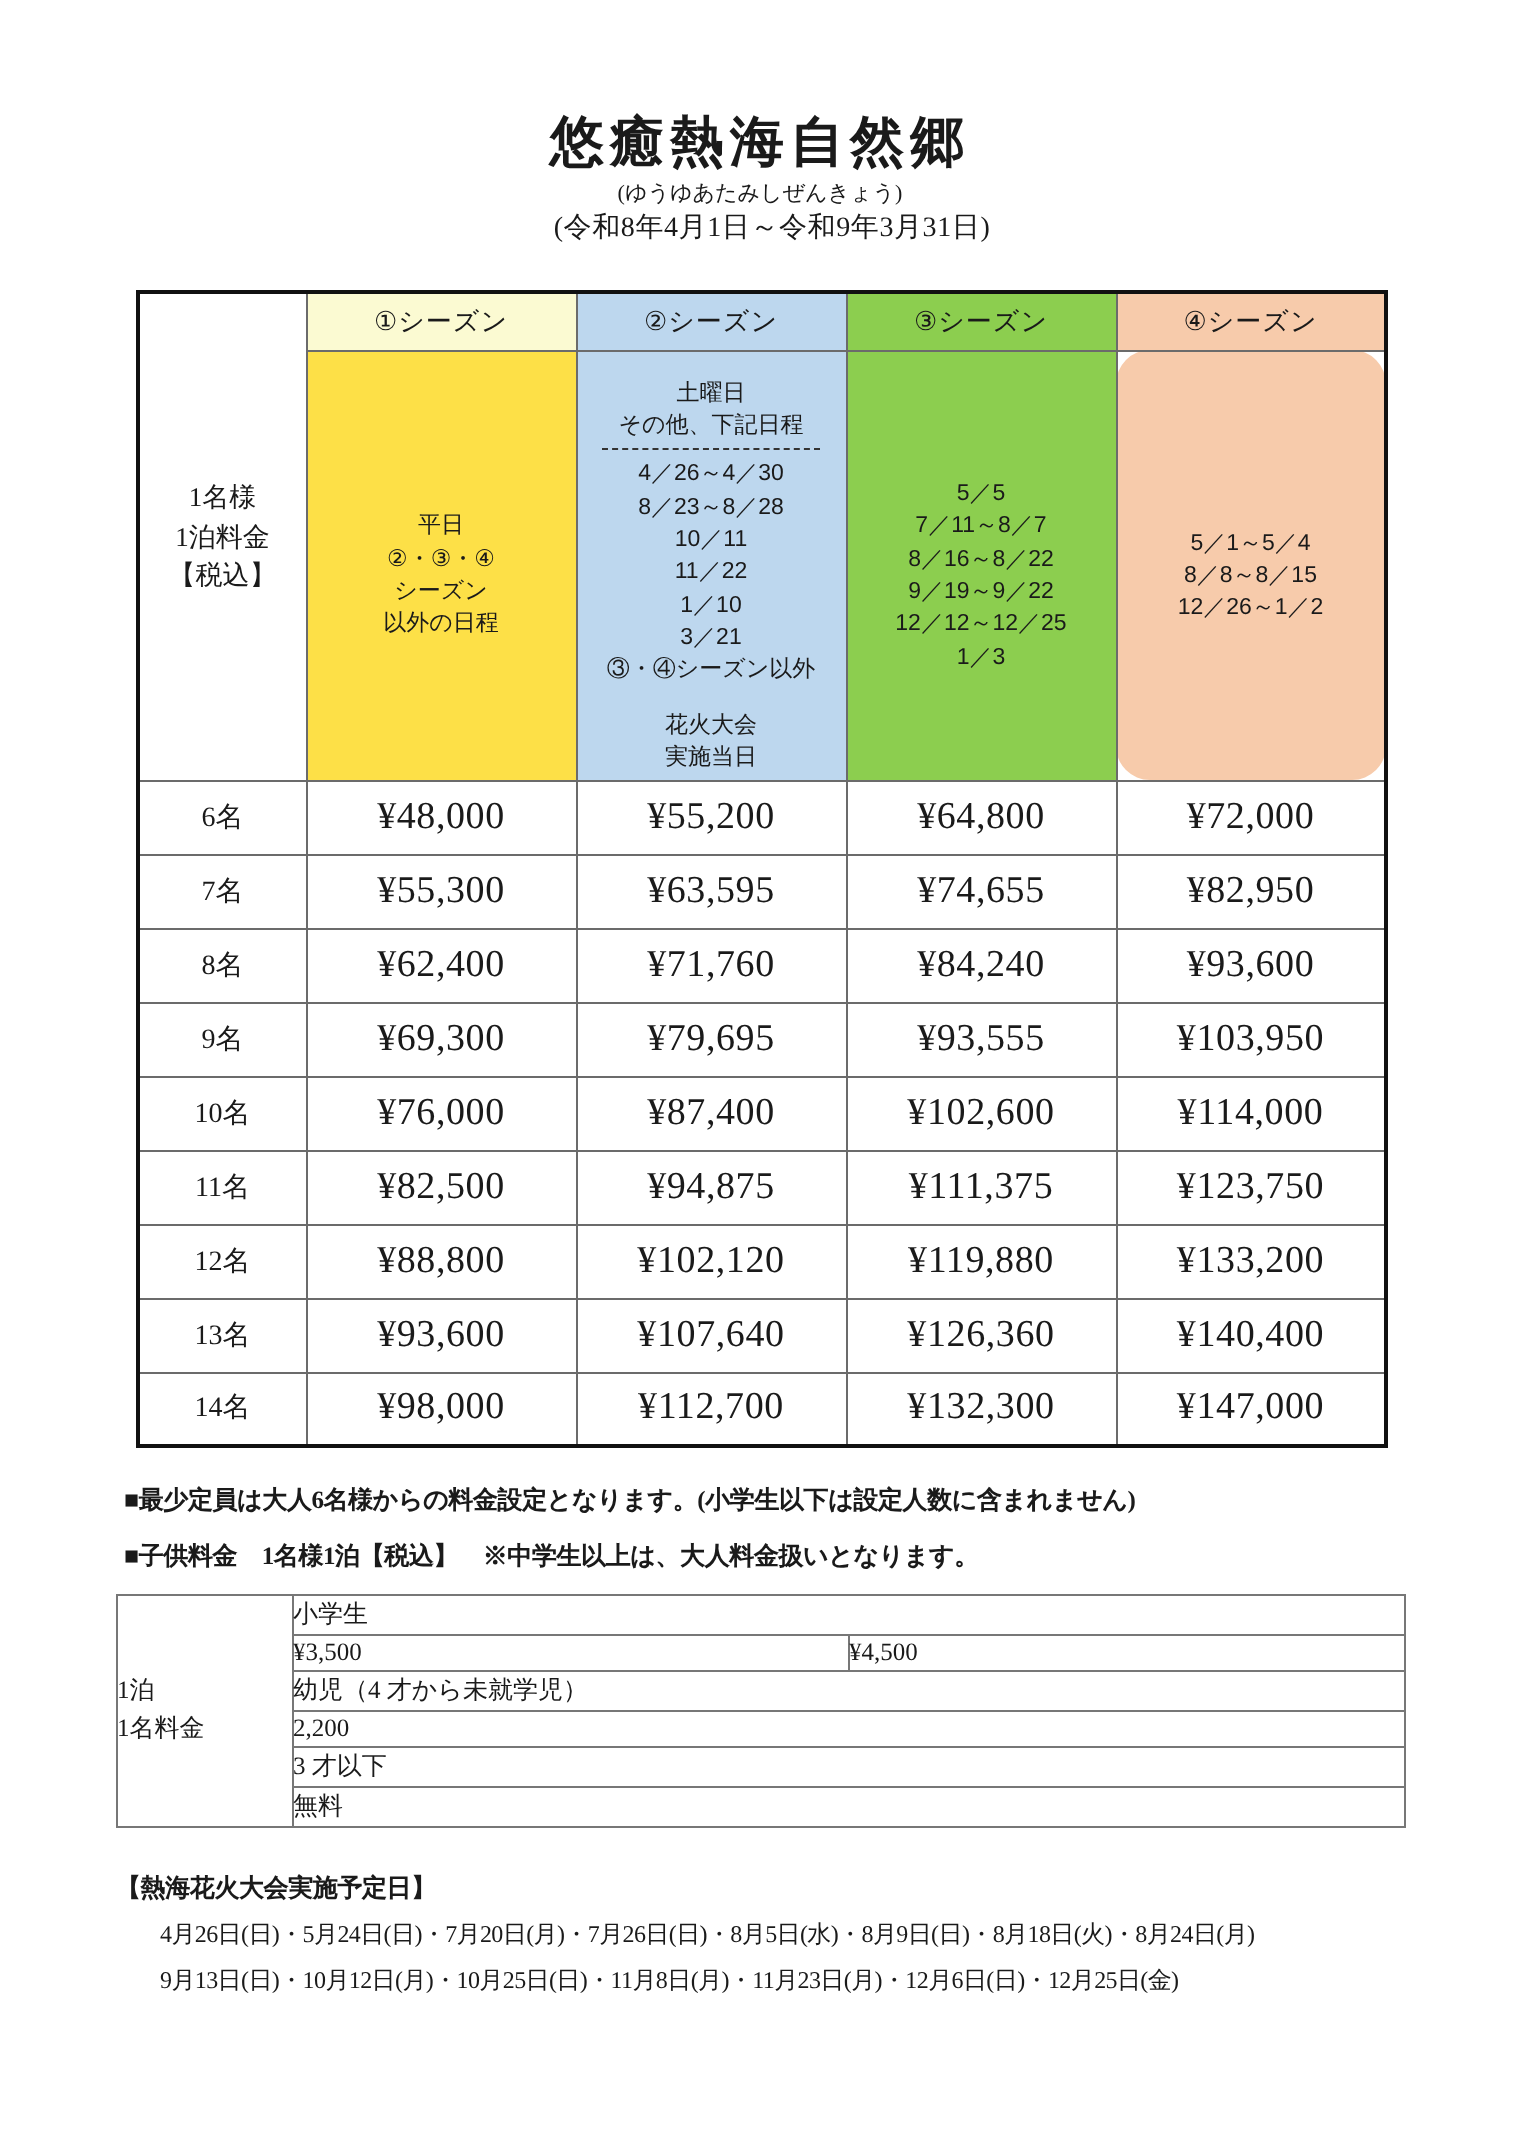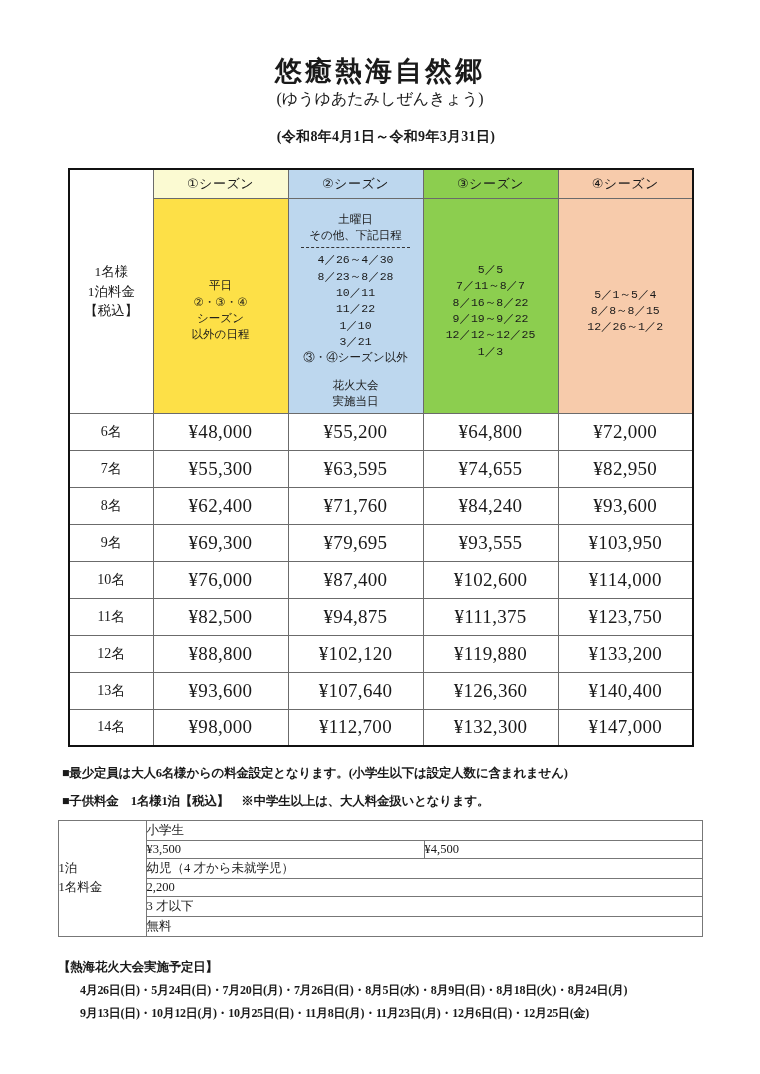--- a/index.html
+++ b/index.html
@@ -15,25 +15,25 @@
 
   .page { position:relative; width:760px; height:1074px; padding:0; }
 
   
   .title-block { text-align:center; padding-top:56px; }
   .title-main {
     font-size:27px; font-weight:700; letter-spacing:3px;
     line-height:1.15;
   }
   .title-kana {
-    font-size:16px; font-weight:400; letter-spacing:0px;
+    font-size:11px; font-weight:400; letter-spacing:0px;
     margin-top:2px;
   }
   .title-period {
-    font-size:14px; font-weight:700; margin-top:18px; letter-spacing:0.3px;padding-left:12px;
+    font-size:14px; font-weight:400; margin-top:1px; letter-spacing:0.3px;padding-left:12px;
   }
 
   
   .main-table-wrap { margin:22px auto 0; width:624px; }
   table.main {
     width:624px; border-collapse:collapse;
     table-layout:fixed;
   }
   table.main td, table.main th {
     border:1px solid #6b6b6b;
@@ -53,21 +53,21 @@
     font-family:"DejaVu Sans","Liberation Sans",sans-serif;
     letter-spacing:0.5px;
   }
   .s1 { background:#FBFAD2; }
   .s2 { background:#BDD7EE; }
   .s3 { background:#8CCE4F; }
   .s4 { background:#F7CBAB; }
 
   .season-detail {
     height:215px; vertical-align:top;
-    font-family:Liberation Mono, monospace;
+    font-family:Liberation Sans, sans-serif;
     font-size:11.5px; line-height:1.42;
     padding-top:11px !important;
     letter-spacing:0px;
   }
   .season-detail .dash {
     border-top:1px dashed #333;
     width:82%; margin:3px auto 4px;
     height:0;
   }
   .season-detail .gap { height:11px; }
@@ -108,21 +108,21 @@
 
   
   .footer { width:660px; margin:11px auto 0; padding-left:8px; }
   .tax-note {
     font-size:12.5px; font-weight:700; display:inline-block;
     border-bottom:2px solid #b33a3a; padding:0 4px 2px 18px;
     letter-spacing:-0.2px;
   }
   .fw-title { font-size:12.5px; font-weight:700; margin-top:22px; letter-spacing:-0.2px; }
   .fw-line {
-    font-size:12px; font-weight:700; margin-top:6px; padding-left:22px;
+    font-size:12px; font-weight:400; margin-top:6px; padding-left:22px;
     letter-spacing:-0.3px;
   }
 </style>
 </head>
 <body>
 
 <div class="page">
 
   <div class="title-block">
     <div class="title-main">悠癒熱海自然郷</div>
@@ -174,21 +174,21 @@
               <div>実施当日</div>
             </td>
             <td class="season-detail s3" style="background: rgb(140, 206, 79);">
               <div>5／5</div>
               <div>7／11～8／7</div>
               <div>8／16～8／22</div>
               <div>9／19～9／22</div>
               <div>12／12～12／25</div>
               <div>1／3</div>
             </td>
-            <td class="season-detail s4" style="background: rgb(247, 203, 171);">
+            <td class="season-detail s4" style="background: rgb(247, 203, 171); border-radius: 17px;">
               <div>5／1～5／4</div>
               <div>8／8～8／15</div>
               <div>12／26～1／2</div>
             </td>
           </tr>
           <tr>
             <td class="person-cell">6名</td>
             <td class="price-cell">¥48,000</td>
             <td class="price-cell">¥55,200</td>
             <td class="price-cell">¥64,800</td>

